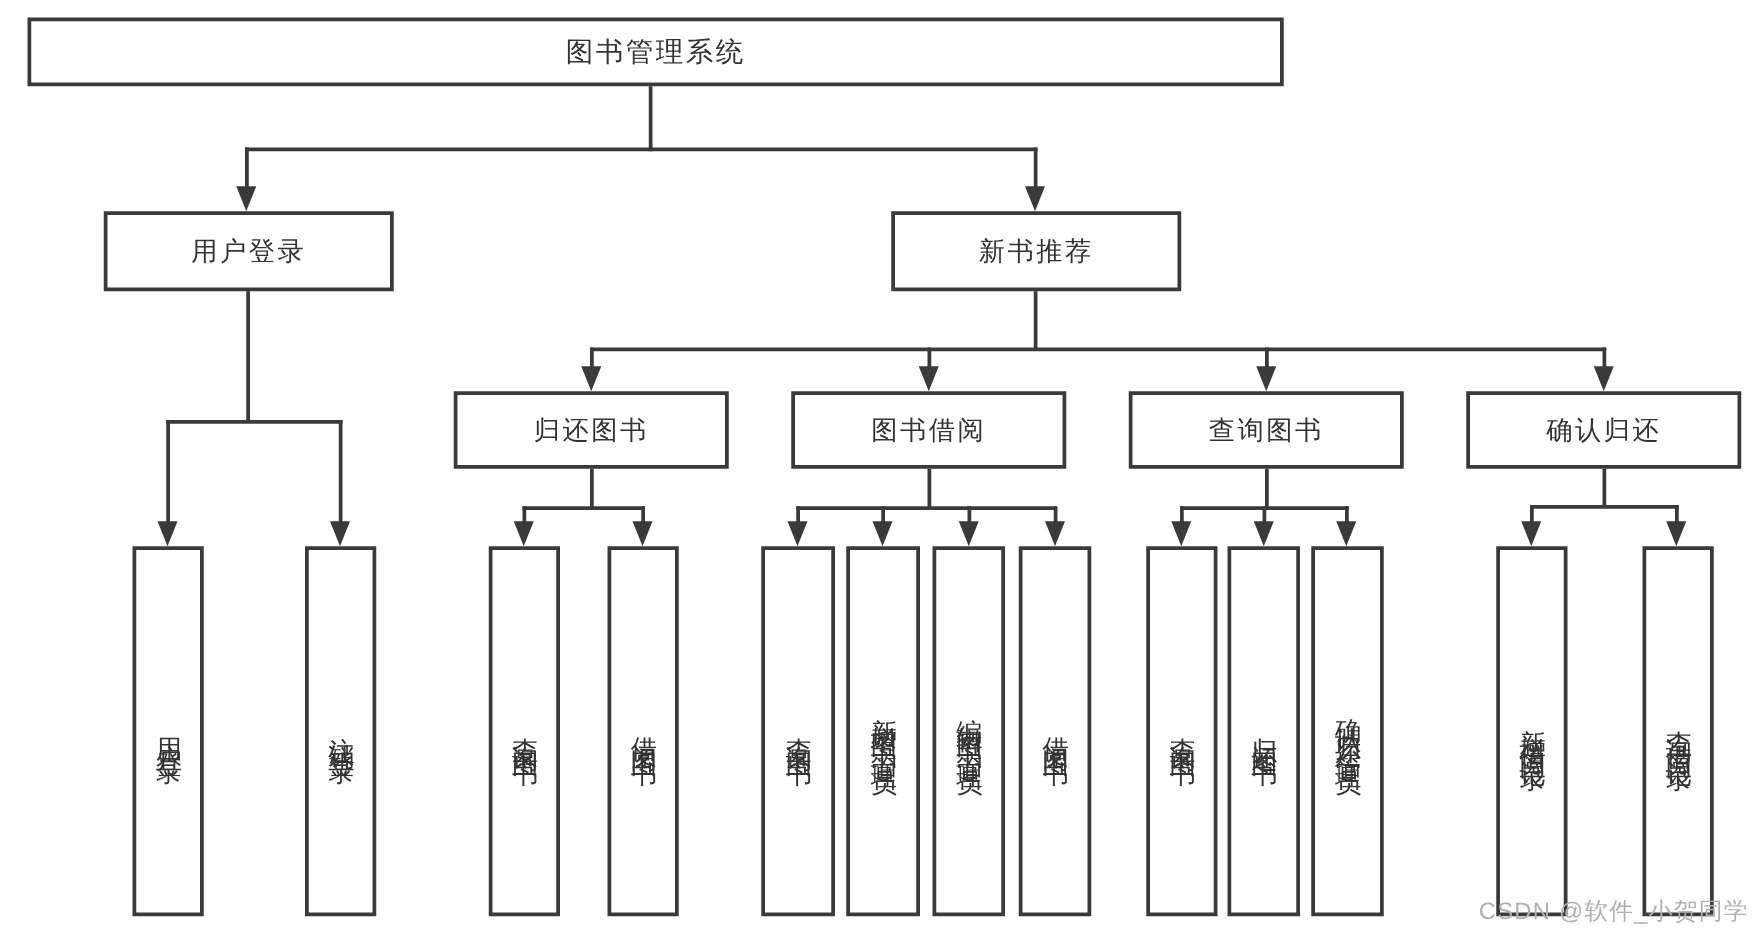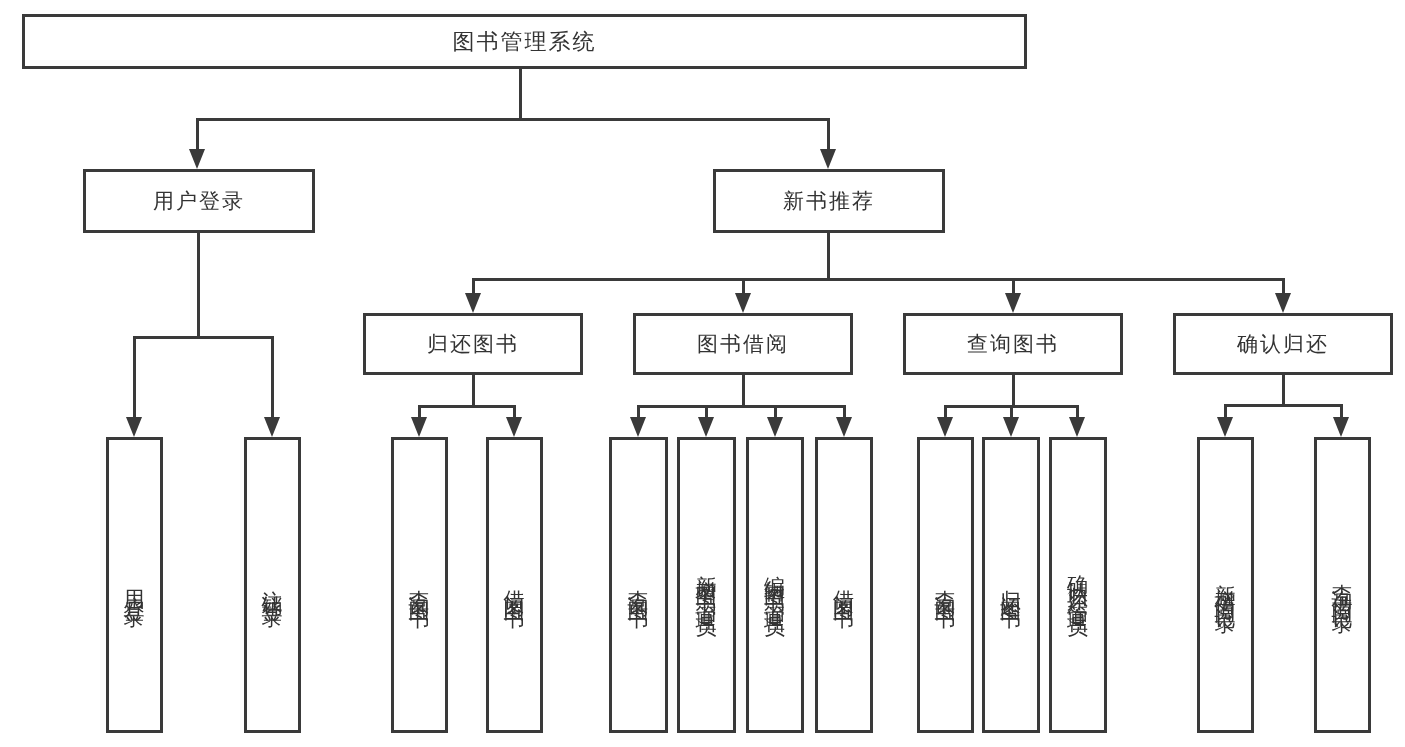--- a/index.html
+++ b/index.html
@@ -169,14 +169,15 @@
     <span>确认归还（管理员）</span>
   </div>
 
   <div class="box vbox" style="left:1197px;top:437px;width:57px;height:296px;">
     <span>新增借阅记录</span>
   </div>
   <div class="box vbox" style="left:1314px;top:437px;width:57px;height:296px;">
     <span>查询借阅记录</span>
   </div>
 
+  <div class="watermark">CSDN @软件_小贺同学</div>
 
 </div>
 
 </body></html>

